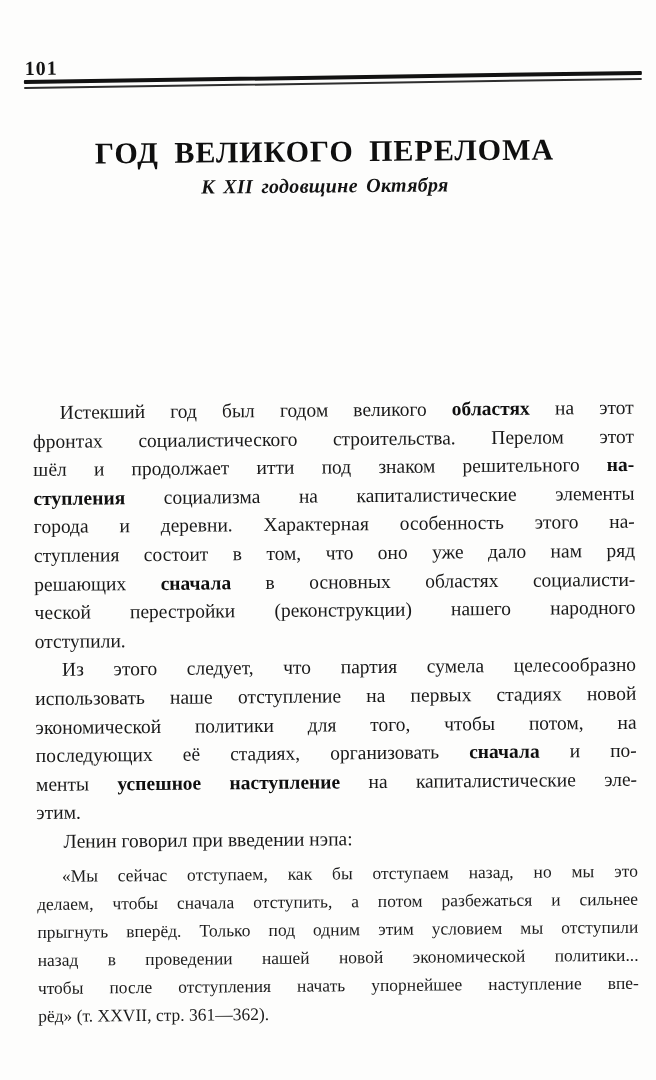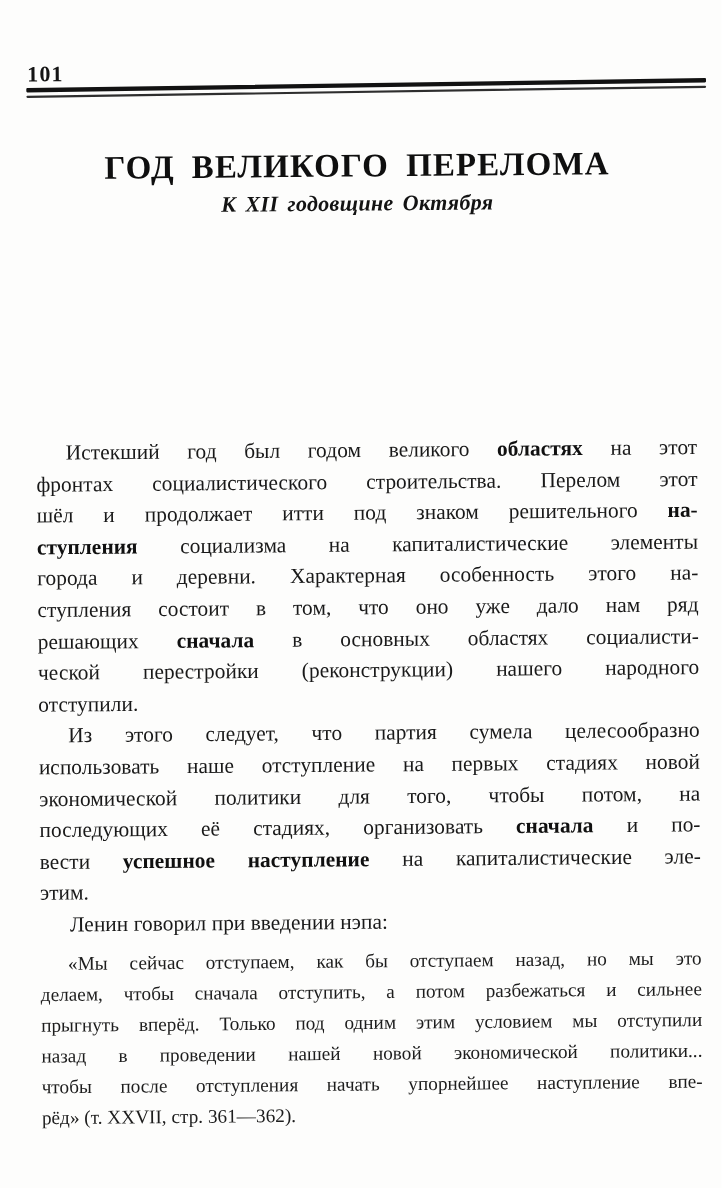--- a/index.html
+++ b/index.html
@@ -130,21 +130,21 @@
           <div class="line"><span class="seg">ступления состоит в том, что оно уже дало нам ряд</span></div>
           <div class="line"><span class="seg">решающих </span><span class="seg bold">сначала</span><span class="seg"> в основных областях социалисти-</span></div>
           <div class="line"><span class="seg">ческой перестройки (реконструкции) нашего народного</span></div>
           <div class="line last"><span class="seg">отступили.</span></div>
         </div>
         <div class="paragraph body">
           <div class="line first"><span class="seg">Из этого следует, что партия сумела целесообразно</span></div>
           <div class="line"><span class="seg">использовать наше отступление на первых стадиях новой</span></div>
           <div class="line"><span class="seg">экономической политики для того, чтобы потом, на</span></div>
           <div class="line"><span class="seg">последующих её стадиях, организовать </span><span class="seg bold">сначала</span><span class="seg"> и по-</span></div>
-          <div class="line"><span class="seg">вести </span><span class="seg bold">успешное наступление</span><span class="seg"> на капиталистические эле-</span></div>
+          <div class="line"><span class="seg">менты </span><span class="seg bold">успешное наступление</span><span class="seg"> на капиталистические эле-</span></div>
           <div class="line last"><span class="seg">этим.</span></div>
         </div>
         <div class="paragraph body">
           <div class="line first last"><span class="seg">Ленин говорил при введении нэпа:</span></div>
         </div>
         <div class="paragraph quote">
           <div class="line first"><span class="seg">«Мы сейчас отступаем, как бы отступаем назад, но мы это</span></div>
           <div class="line"><span class="seg">делаем, чтобы сначала отступить, а потом разбежаться и сильнее</span></div>
           <div class="line"><span class="seg">прыгнуть вперёд. Только под одним этим условием мы отступили</span></div>
           <div class="line"><span class="seg">назад в проведении нашей новой экономической политики...</span></div>

